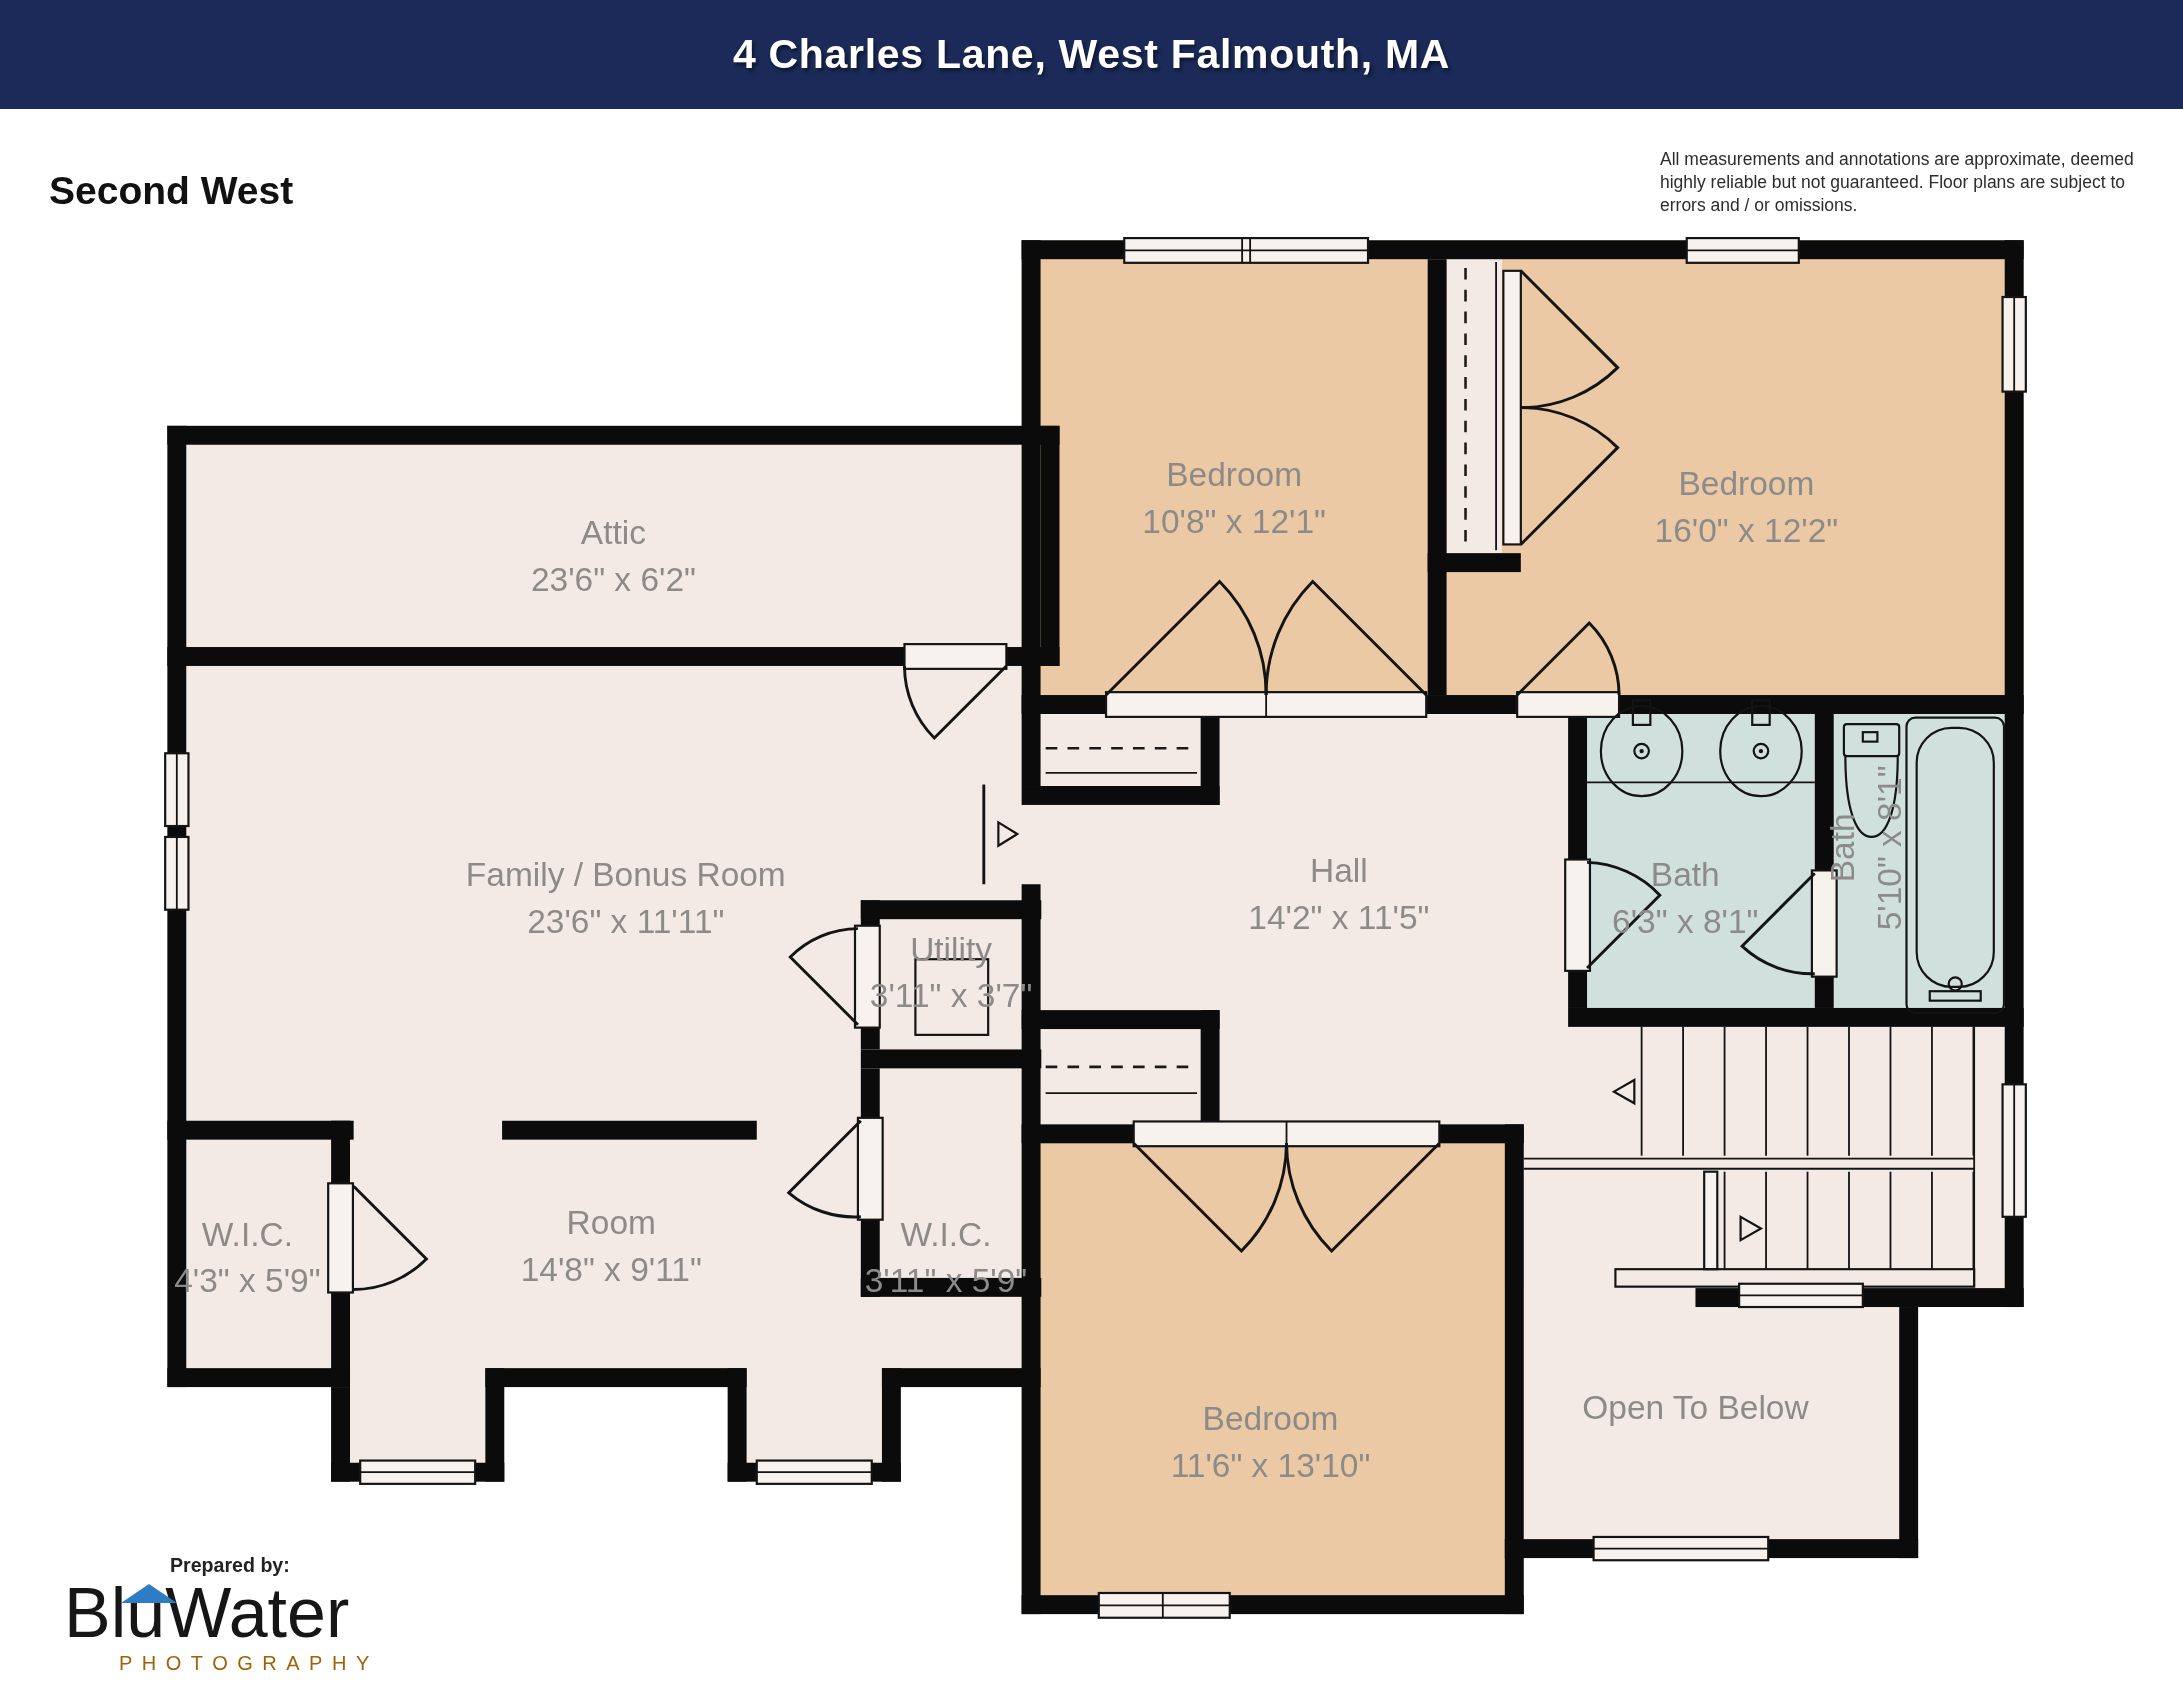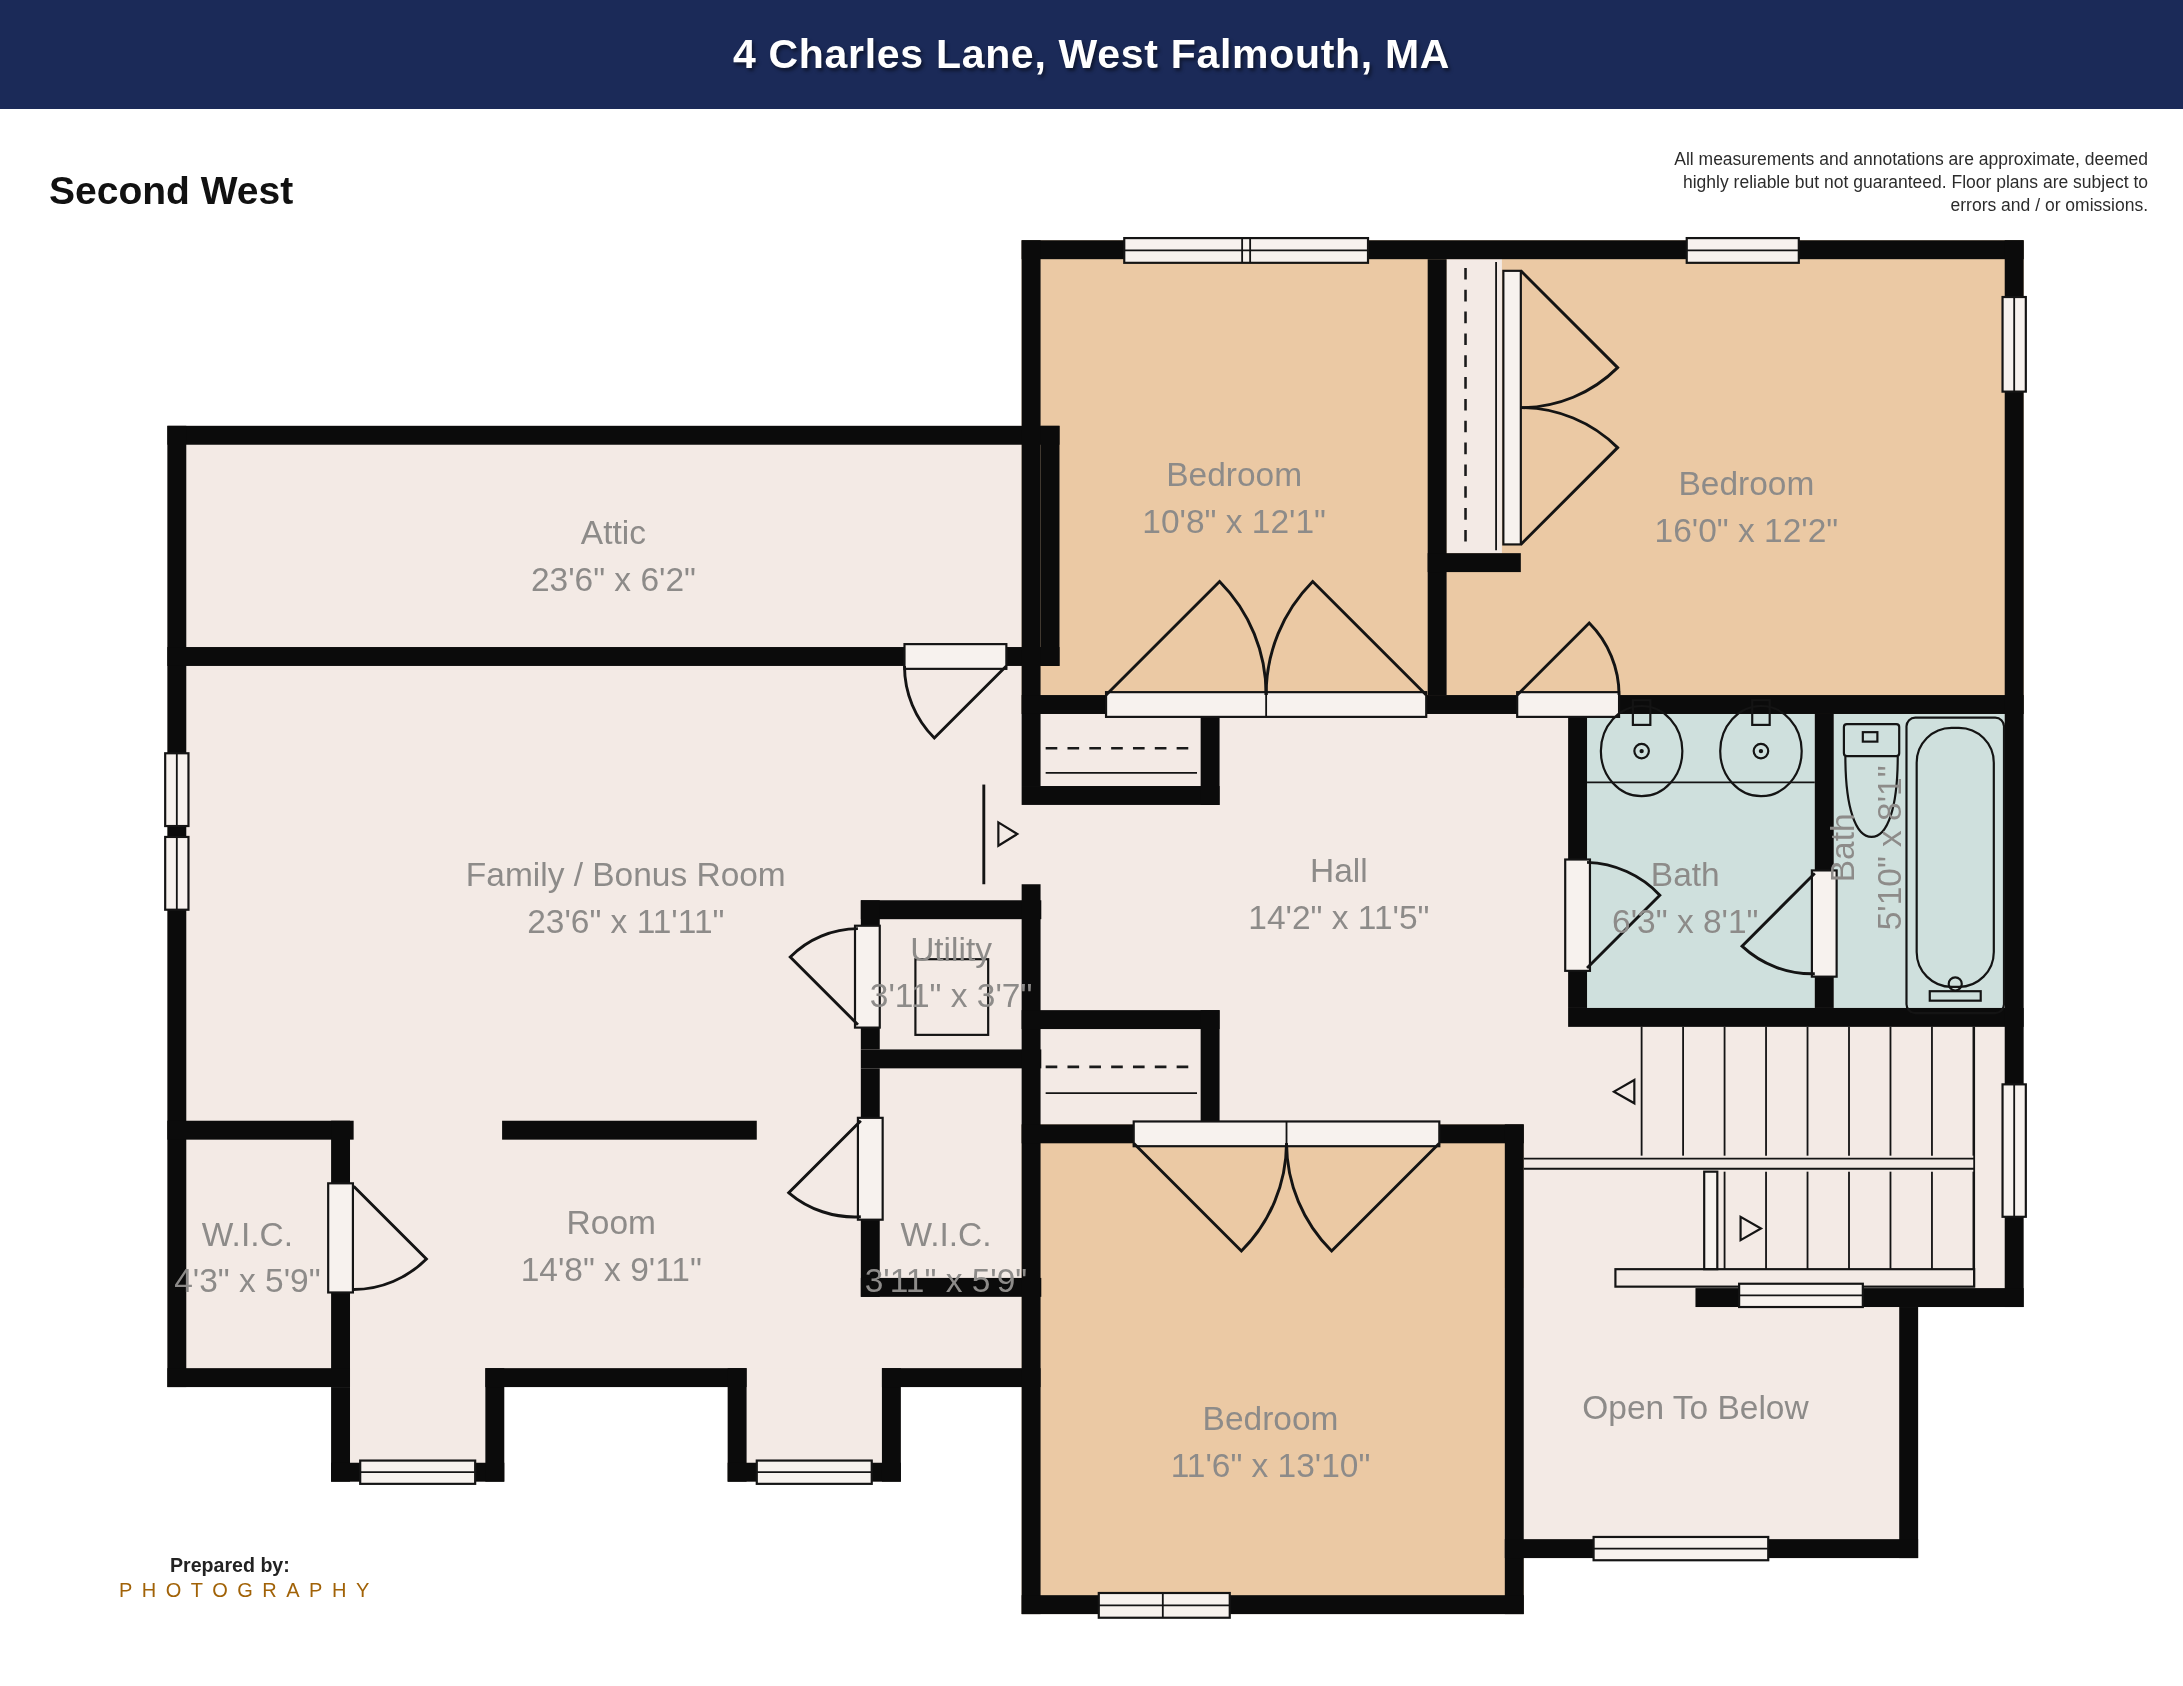--- a/index.html
+++ b/index.html
@@ -13,21 +13,21 @@
   }
   .header .title{
     color:#ffffff;font-size:41px;font-weight:bold;letter-spacing:0.7px;
     text-shadow:2.2px 2.9px 3.6px rgba(0,0,0,0.45);
   }
   .floor-label{
     position:absolute;left:49px;top:169px;font-size:39px;font-weight:bold;color:#111;
   }
   .disclaimer{
     position:absolute;right:35px;top:148px;width:488px;
-    font-size:17.5px;line-height:1.32;color:#2c2c2c;text-align:right;
+    font-size:17.5px;line-height:1.32;color:#2c2c2c;text-align:left;
   }
   .plan-wrap{position:absolute;left:0;top:0;width:2183px;height:1687px;}
   svg .wall{fill:#0b0b0b;}
   svg .rbeige{fill:#f3eae5;}
   svg .rtan{fill:#ebc9a4;}
   svg .rblue{fill:#cfe0dd;}
   svg .win{fill:#f7f2ee;stroke:#141414;stroke-width:3;}
   svg .leaf{fill:#f7f2ee;stroke:#141414;stroke-width:3;}
   svg .swing{fill:none;stroke:#141414;stroke-width:4;}
   svg .thin{stroke:#141414;stroke-width:2.5;fill:none;}
@@ -298,15 +298,19 @@
     <text class="lbl" x="1746" y="1965">Bedroom</text>
     <text class="lbl" x="1746" y="2029">11'6" x 13'10"</text>
 
     <text class="lbl" x="2330" y="1950">Open To Below</text>
   </g>
 </svg>
 </div>
 
 <div class="logo">
   <div class="prepared">Prepared by:</div>
+  <div class="brand">
+    <span>BluWater</span>
+    <span class="roof"></span>
+  </div>
   <div class="photo">PHOTOGRAPHY</div>
 </div>
 
 
 </body></html>

